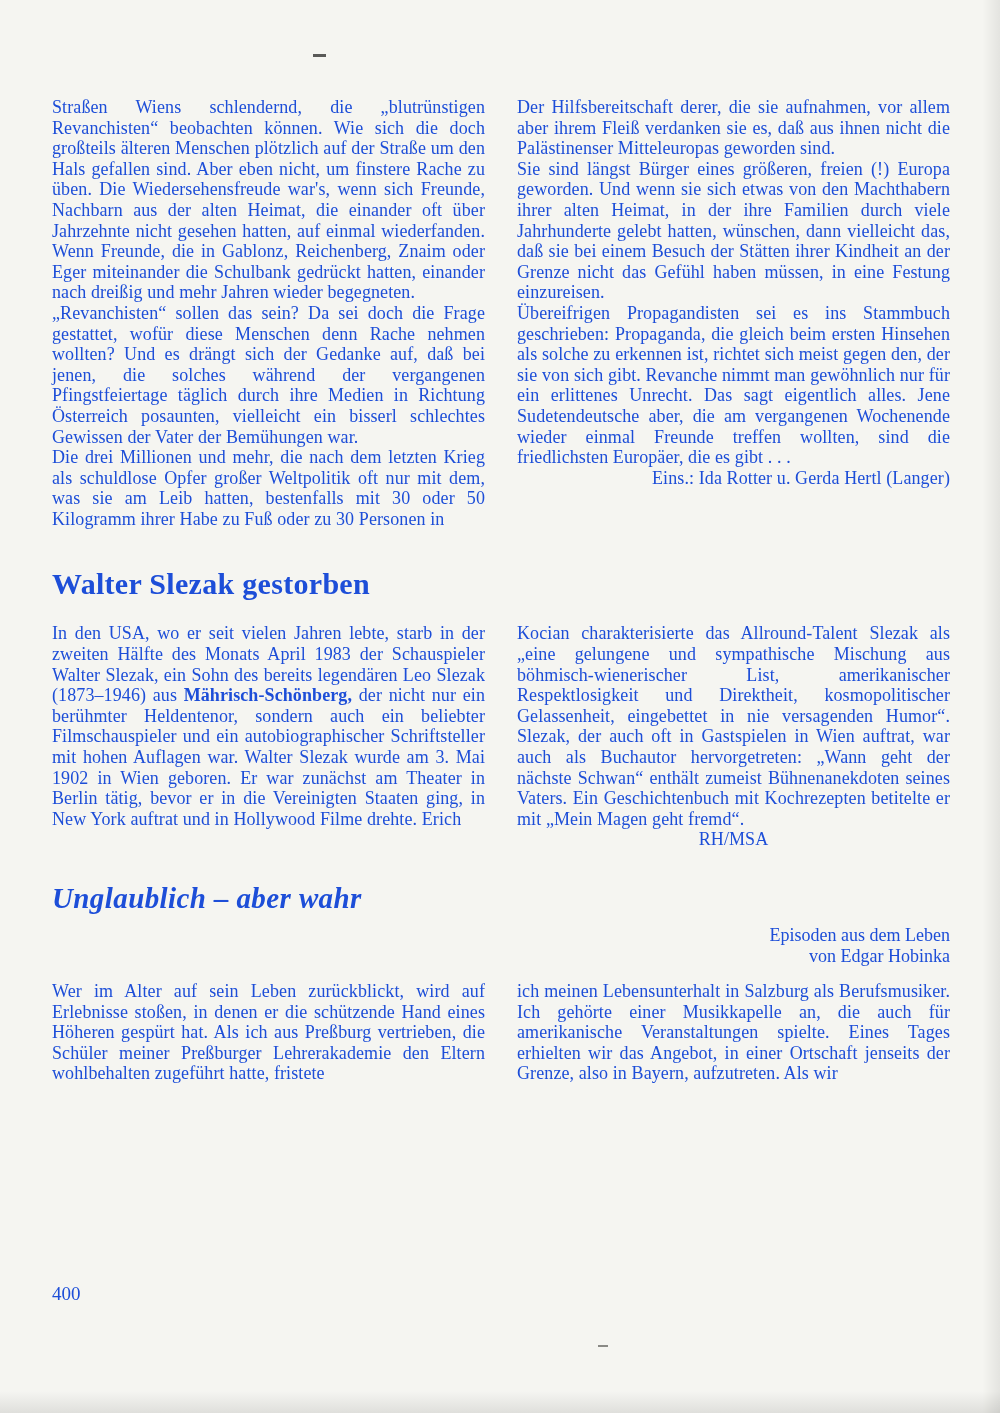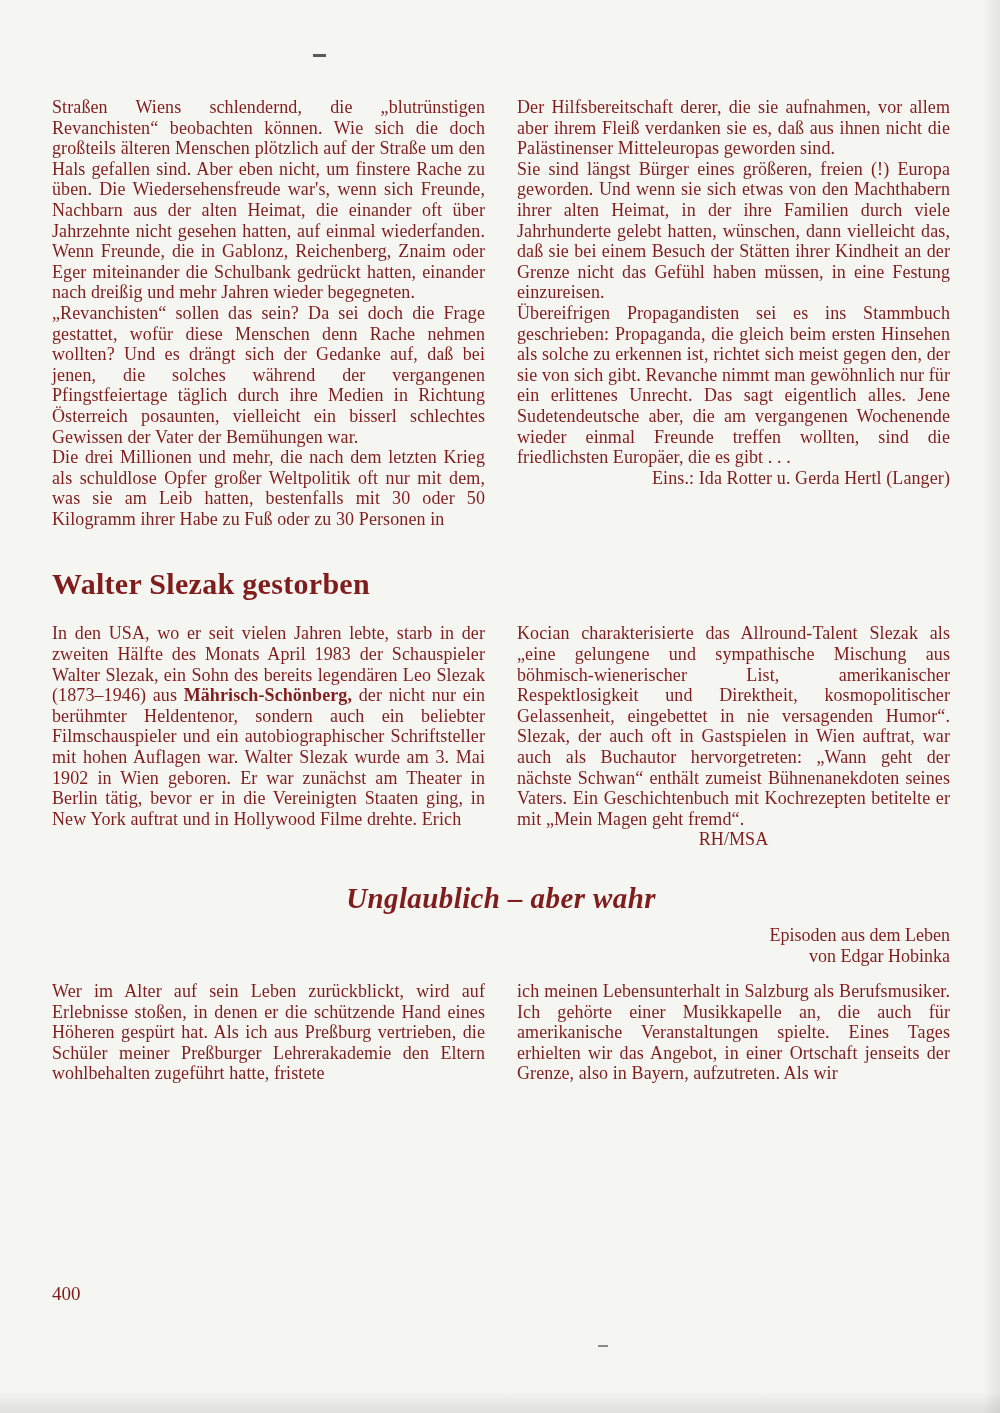--- a/index.html
+++ b/index.html
@@ -2,21 +2,21 @@
 <html lang="de"><head>
 <meta charset="utf-8">
 <style>
   html, body { margin: 0; padding: 0; background: #e9e9e6; }
   .page {
     position: relative;
     width: 1000px;
     height: 1413px;
     margin: 0 auto;
     background: #f5f5f1;
-    color: #7f1d1d;
+    color: #1d4ed8;
     font-family: "Liberation Serif", "DejaVu Serif", serif;
     box-sizing: border-box;
     padding: 97px 50px 0 52px;
     overflow: hidden;
   }
   .cols { display: flex; gap: 32px; }
   .col { width: 434px; }
   p {
     margin: 0;
     font-size: 18px;
@@ -30,21 +30,21 @@
     font-size: 30px;
     font-weight: bold;
     text-align: left;
     margin: 38px 0 22px 0;
     letter-spacing: 0.3px;
   }
   h2.article-title-italic {
     font-size: 29px;
     font-weight: bold;
     font-style: italic;
-    text-align: center;
+    text-align: left;
     margin: 32px 0 10px 0;
     letter-spacing: 0.4px;
   }
   .subtitle {
     text-align: right;
     font-size: 18px;
     line-height: 21px;
     margin-bottom: 14px;
   }
   .page-number {

